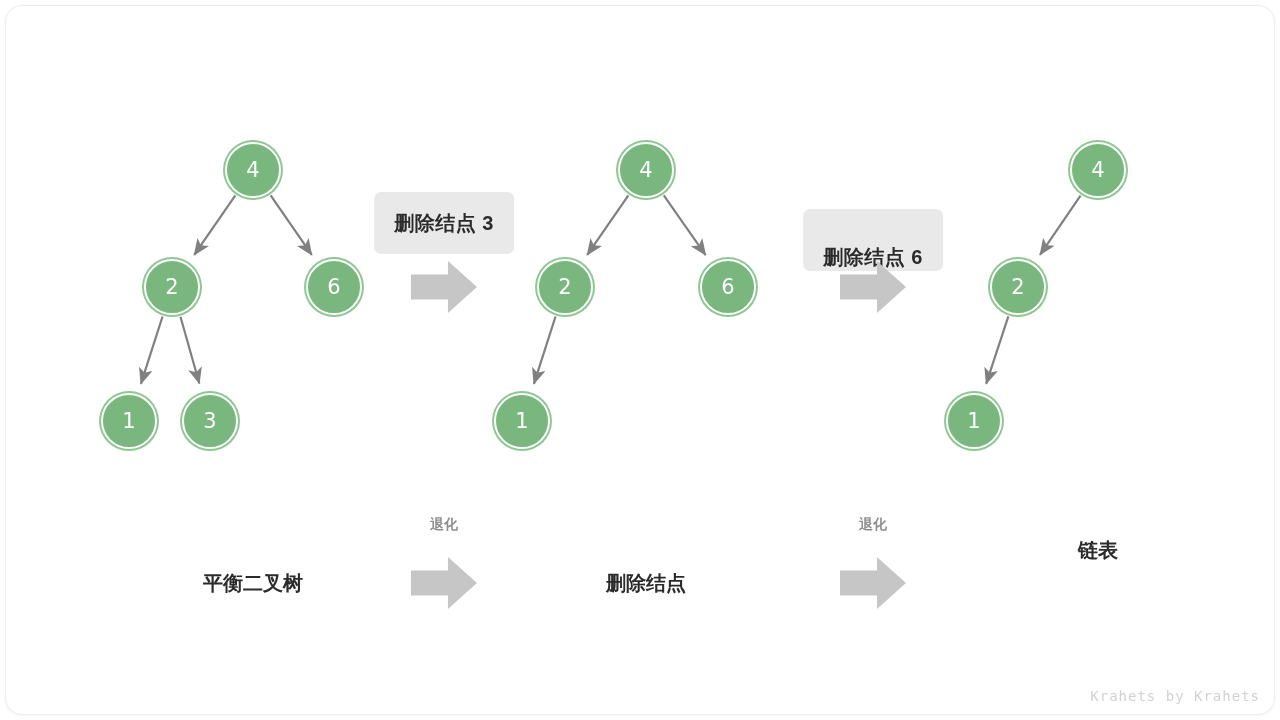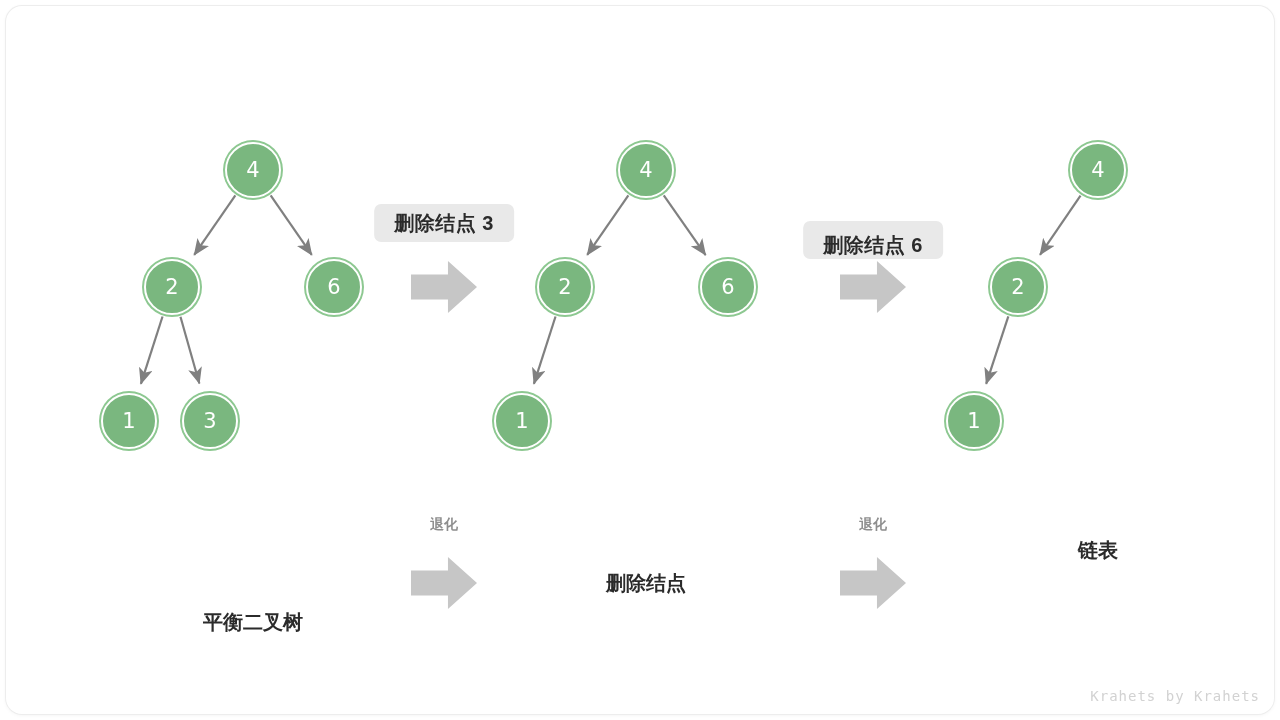--- a/index.html
+++ b/index.html
@@ -69,21 +69,21 @@
     font-size: 21px;
     font-weight: 400;
     line-height: 1;
     font-family: "DejaVu Sans", "Liberation Sans", sans-serif;
     user-select: none;
   }
 
   
   .badge {
     position: absolute;
-    height: 38px;
+    height: 62px;
     transform: translate(-50%, -50%);
     background: #e9e9e9;
     border-radius: 7px;
     display: flex;
     align-items: center;
     justify-content: center;
     padding: 0 20px;
     box-sizing: border-box;
     white-space: nowrap;
   }
@@ -192,21 +192,21 @@
             <span class="node-label">4</span>
           </div>
           <div class="node" style="left: 1012px; top: 281px;">
             <span class="node-label">2</span>
           </div>
           <div class="node" style="left: 968px; top: 415px;">
             <span class="node-label">1</span>
           </div>
         </div>
       <div id="overlay-group">
-          <div class="caption" style="left: 247px; top: 577px; margin-top: 39px;">平衡二叉树</div>
+          <div class="caption" style="left: 247px; top: 577px;">平衡二叉树</div>
           <div class="caption" style="left: 640px; top: 577px;">删除结点</div>
           <div class="caption" style="left: 1092px; top: 544px;">链表</div>
           <div class="badge" style="left: 438px; top: 217px;">
             <span class="badge-text">删除结点  3</span>
           </div>
           <div class="block-arrow" style="left: 438px; top: 281px;"></div>
           <div class="transition-label" style="left: 438px; top: 519px;">退化</div>
           <div class="block-arrow" style="left: 438px; top: 577px;"></div>
           <div class="badge" style="left: 867px; top: 234px; align-items: flex-end;">
             <span class="badge-text">删除结点  6</span>

